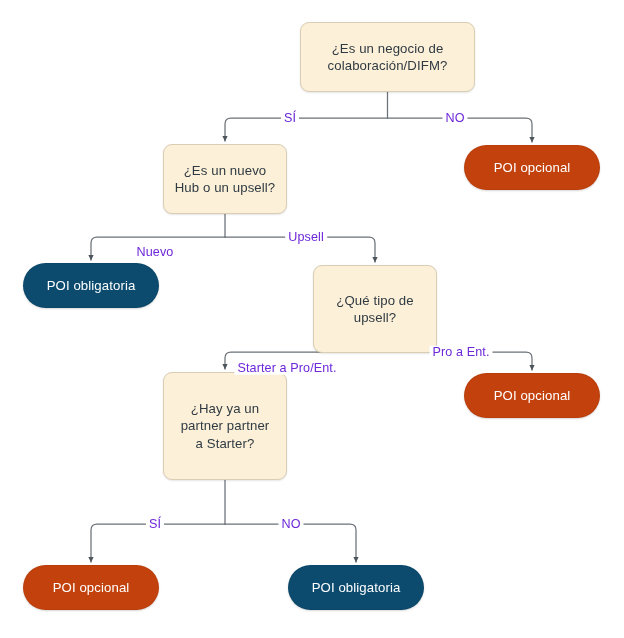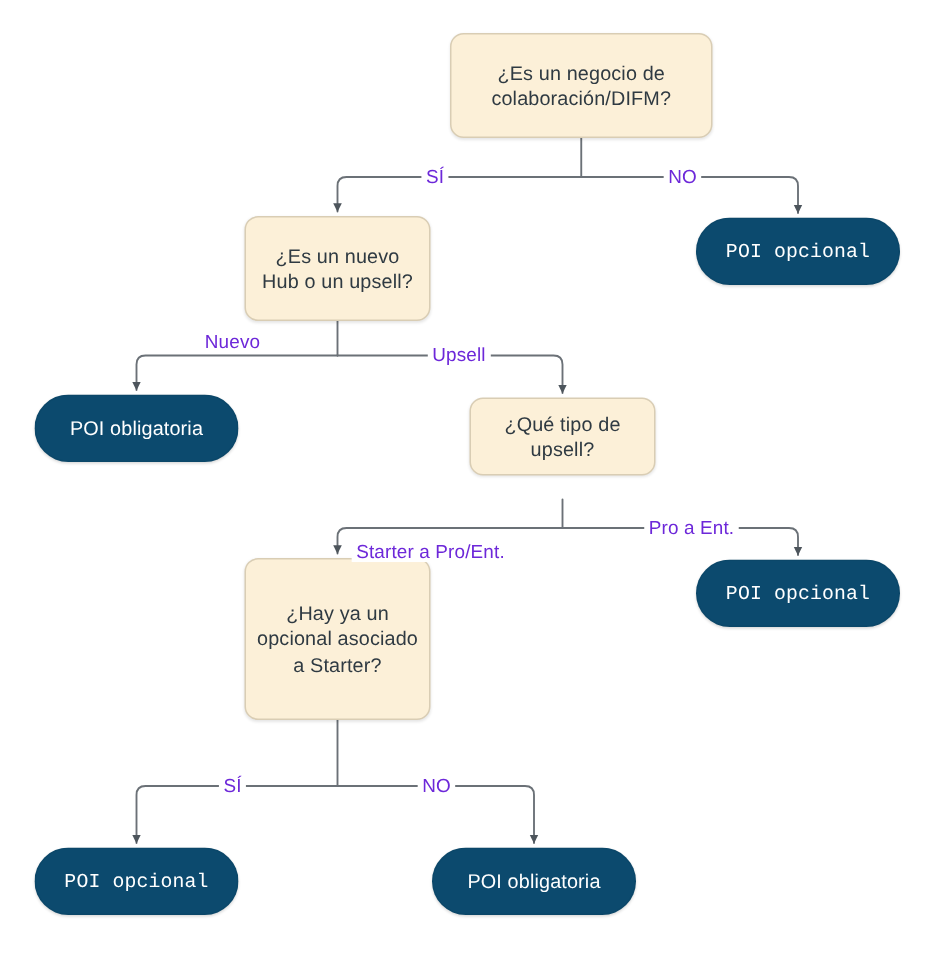--- a/index.html
+++ b/index.html
@@ -44,22 +44,21 @@
     box-shadow: 0 1px 2px rgba(0,0,0,0.10);
   }
   .node.terminal {
     border-radius: 999px;
     color: #ffffff;
     font-size: 13.2px;
     box-shadow: 0 1px 2px rgba(0,0,0,0.16);
     border: 1px solid rgba(0,0,0,0.04);
   }
   .node.terminal.optional {
-    background: #0c4a6e;
-    font-family: Liberation Mono, monospace;
+    background: #c2410c;
   }
   .node.terminal.mandatory {
     background: #0c4a6e;
   }
   .edge-label {
     position: absolute;
     background: #ffffff;
     color: #6d28d9;
     font-size: 12.6px;
     line-height: 1;
@@ -123,45 +122,45 @@
   </div>
 
   <div class="node terminal optional" style="left:464px; top:145px; width:136px; height:45px;">
     <span class="nodetext">POI opcional</span>
   </div>
 
   <div class="node terminal mandatory" style="left:23px; top:263px; width:136px; height:45px;">
     <span class="nodetext">POI obligatoria</span>
   </div>
 
-  <div class="node decision" style="left:313px; top:265px; width:124px; height:52px;">
+  <div class="node decision" style="left:313px; top:265px; width:124px; height:88px;">
     <span class="nodetext">¿Qué tipo de
 upsell?</span>
   </div>
 
   <div class="node decision" style="left:163px; top:372px; width:124px; height:108px;">
     <span class="nodetext">¿Hay ya un
-opcional asociado
+partner partner
 a Starter?</span>
   </div>
 
   <div class="node terminal optional" style="left:464px; top:373px; width:136px; height:45px;">
     <span class="nodetext">POI opcional</span>
   </div>
 
   <div class="node terminal optional" style="left:23px; top:565px; width:136px; height:45px;">
     <span class="nodetext">POI opcional</span>
   </div>
 
   <div class="node terminal mandatory" style="left:288px; top:565px; width:136px; height:45px;">
     <span class="nodetext">POI obligatoria</span>
   </div>
 
   <div class="edge-label" style="left:290px; top:118px;">SÍ</div>
   <div class="edge-label" style="left:455px; top:118px;">NO</div>
-  <div class="edge-label" style="left:155px; top:228px;">Nuevo</div>
+  <div class="edge-label" style="left:155px; top:252px;">Nuevo</div>
   <div class="edge-label" style="left:306px; top:237px;">Upsell</div>
   <div class="edge-label" style="left:287px; top:368px;">Starter a Pro/Ent.</div>
   <div class="edge-label" style="left:461px; top:352px;">Pro a Ent.</div>
   <div class="edge-label" style="left:155px; top:524px;">SÍ</div>
   <div class="edge-label" style="left:291px; top:524px;">NO</div>
 
 </div>
 
 </body></html>

